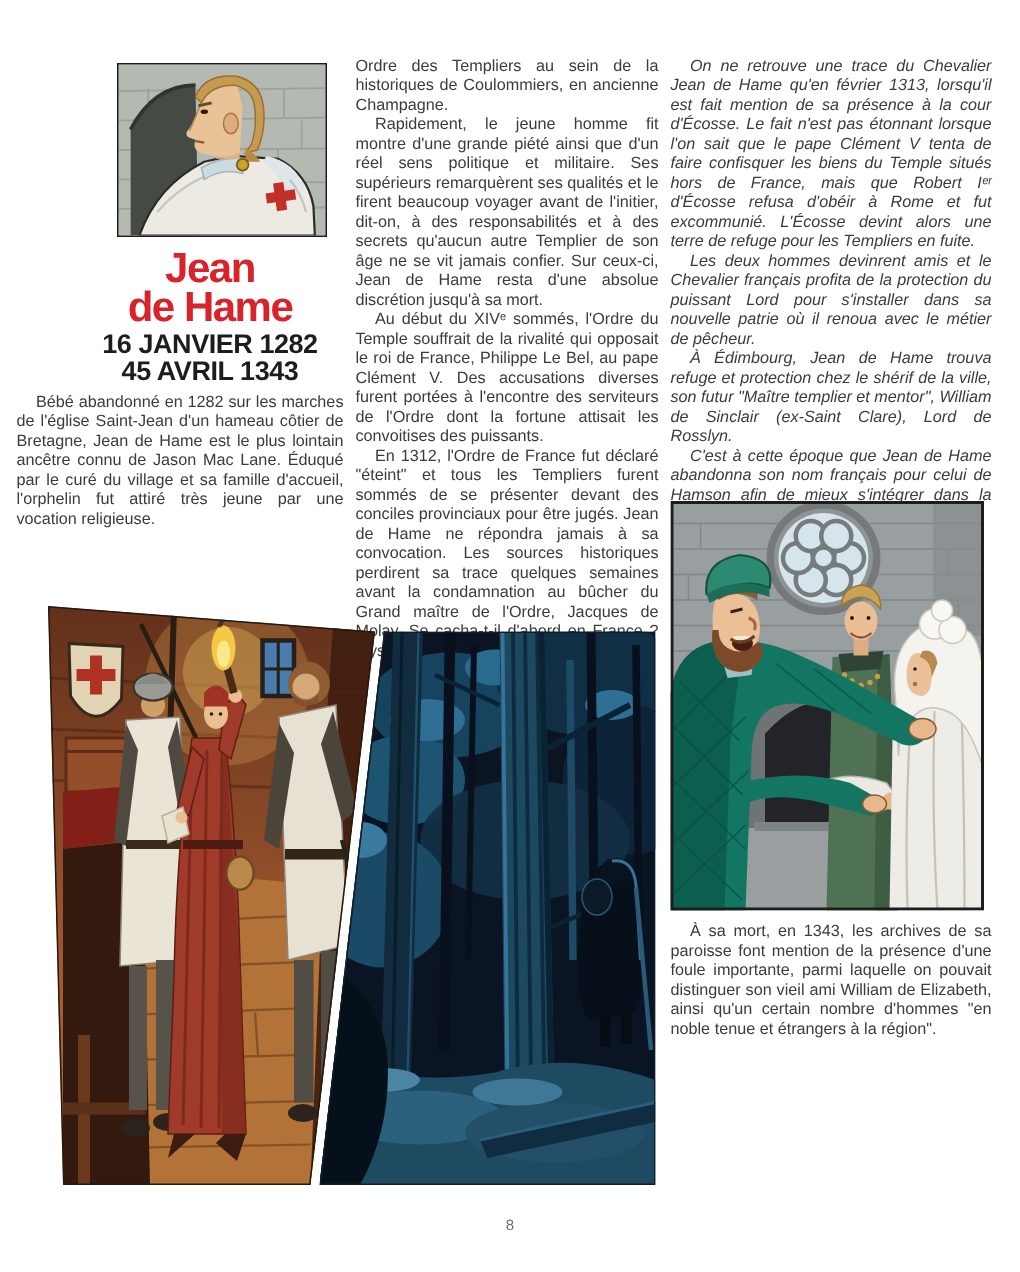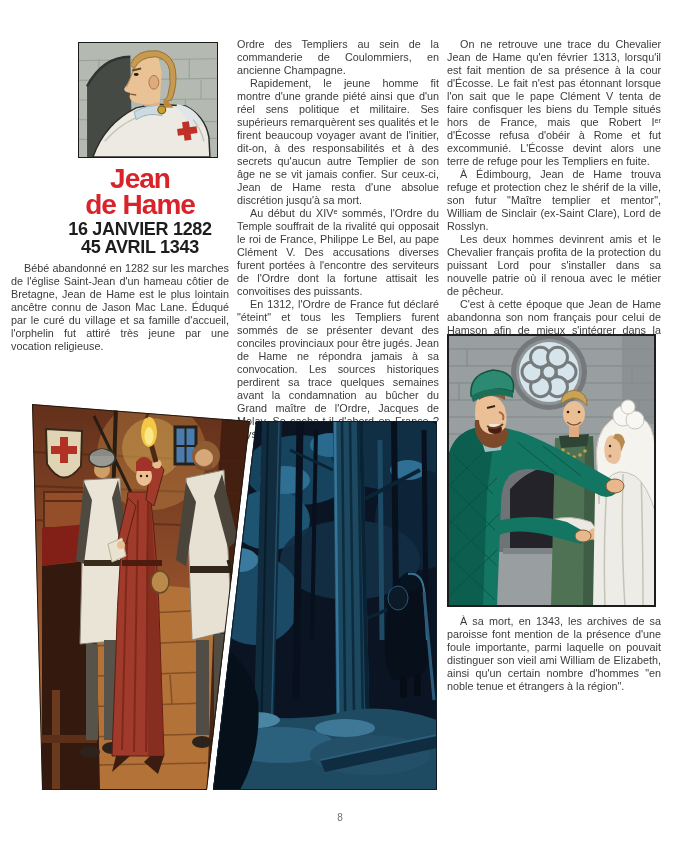--- a/index.html
+++ b/index.html
@@ -4,21 +4,21 @@
 <style>
   html,body{margin:0;padding:0;background:#ffffff;}
   .page{position:relative;width:680px;height:848px;background:#fff;overflow:hidden;
         font-family:"Liberation Sans","DejaVu Sans",sans-serif;}
   .col{position:absolute;text-align:justify;font-size:10.8px;line-height:13px;
        color:#3b3b3b;hyphens:auto;-webkit-hyphens:auto;}
   .col p{margin:0;text-indent:13px;}
   .col p.no-indent{text-indent:0;}
   .col-left{left:11px;top:262px;width:218px;}
   .col-mid{left:237px;top:38px;width:202px;}
-  .col-right-top{left:447px;top:38px;width:214px;}
+  .col-right-top{left:447px;top:38px;width:214px;font-style:italic;}
   .col-right-bottom{left:447px;top:615px;width:214px;}
   .portrait-frame{position:absolute;left:78px;top:42px;width:140px;height:116px;
        border:1.6px solid #1a1a1a;box-sizing:border-box;background:#b4bab2;}
   .portrait-frame svg{display:block;width:100%;height:100%;}
   .title{position:absolute;left:30px;top:166px;width:220px;text-align:center;
        color:#d8232a;font-weight:bold;font-size:28px;line-height:26px;letter-spacing:-1px;}
   .dates{position:absolute;left:30px;top:221px;width:220px;text-align:center;
        color:#1d1d1d;font-weight:bold;font-size:18px;line-height:17.5px;letter-spacing:-0.3px;}
   .panels-layer{position:absolute;left:0;top:0;width:680px;height:848px;}
   .wedding-frame{position:absolute;left:447px;top:334px;width:209px;height:273px;}
@@ -78,30 +78,30 @@
   <div class="dates">
     <div>16 JANVIER 1282</div>
     <div>45 AVRIL 1343</div>
   </div>
 
   <div class="col col-left">
     <p>Bébé abandonné en 1282 sur les marches de l'église Saint-Jean d'un hameau côtier de Bretagne, Jean de Hame est le plus lointain ancêtre connu de Jason Mac Lane. Éduqué par le curé du village et sa famille d'accueil, l'orphelin fut attiré très jeune par une vocation religieuse.</p>
   </div>
 
   <div class="col col-mid">
-    <p class="no-indent">Ordre des Templiers au sein de la commanderie de Coulommiers, en ancienne Champagne.</p>
+    <p class="no-indent">Ordre des Templiers au sein de la historiques de Coulommiers, en ancienne Champagne.</p>
     <p>Rapidement, le jeune homme fit montre d'une grande piété ainsi que d'un réel sens politique et militaire. Ses supérieurs remarquèrent ses qualités et le firent beaucoup voyager avant de l'initier, dit-on, à des responsabilités et à des secrets qu'aucun autre Templier de son âge ne se vit jamais confier. Sur ceux-ci, Jean de Hame resta d'une absolue discrétion jusqu'à sa mort.</p>
     <p>Au début du XIVᵉ sommés, l'Ordre du Temple souffrait de la rivalité qui opposait le roi de France, Philippe Le Bel, au pape Clément V. Des accusations diverses furent portées à l'encontre des serviteurs de l'Ordre dont la fortune attisait les convoitises des puissants.</p>
     <p>En 1312, l'Ordre de France fut déclaré "éteint" et tous les Templiers furent sommés de se présenter devant des conciles provinciaux pour être jugés. Jean de Hame ne répondra jamais à sa convocation. Les sources historiques perdirent sa trace quelques semaines avant la condamnation au bûcher du Grand maître de l'Ordre, Jacques de Molay. Se cacha-t-il d'abord en France ? Mystère.</p>
   </div>
 
   <div class="col col-right-top">
     <p>On ne retrouve une trace du Chevalier Jean de Hame qu'en février 1313, lorsqu'il est fait mention de sa présence à la cour d'Écosse. Le fait n'est pas étonnant lorsque l'on sait que le pape Clément V tenta de faire confisquer les biens du Temple situés hors de France, mais que Robert Iᵉʳ d'Écosse refusa d'obéir à Rome et fut excommunié. L'Écosse devint alors une terre de refuge pour les Templiers en fuite.</p>
+    <p>Les deux hommes devinrent amis et le Chevalier français profita de la protection du puissant Lord pour s'installer dans sa nouvelle patrie où il renoua avec le métier de pêcheur.</p>
     <p>À Édimbourg, Jean de Hame trouva refuge et protection chez le shérif de la ville, son futur "Maître templier et mentor", William de Sinclair (ex-Saint Clare), Lord de Rosslyn.</p>
-    <p>Les deux hommes devinrent amis et le Chevalier français profita de la protection du puissant Lord pour s'installer dans sa nouvelle patrie où il renoua avec le métier de pêcheur.</p>
     <p>C'est à cette époque que Jean de Hame abandonna son nom français pour celui de Hamson afin de mieux s'intégrer dans la société écossaise.</p>
   </div>
 
   <div class="col col-right-bottom">
     <p>À sa mort, en 1343, les archives de sa paroisse font mention de la présence d'une foule importante, parmi laquelle on pouvait distinguer son vieil ami William de Elizabeth, ainsi qu'un certain nombre d'hommes "en noble tenue et étrangers à la région".</p>
   </div>
 
   <svg class="panels-layer" viewBox="0 0 680 848">
     <defs>
       <clipPath id="clipA">

